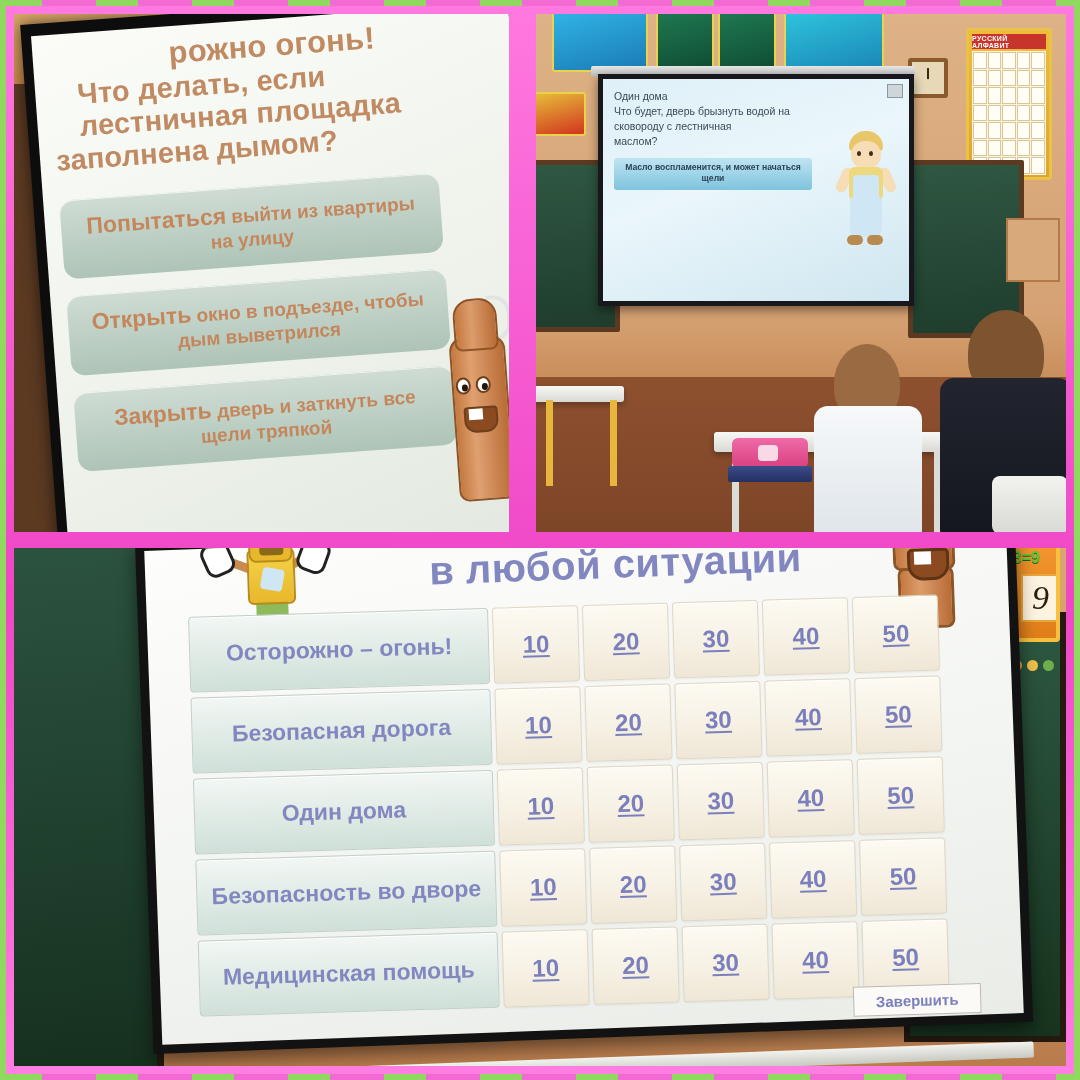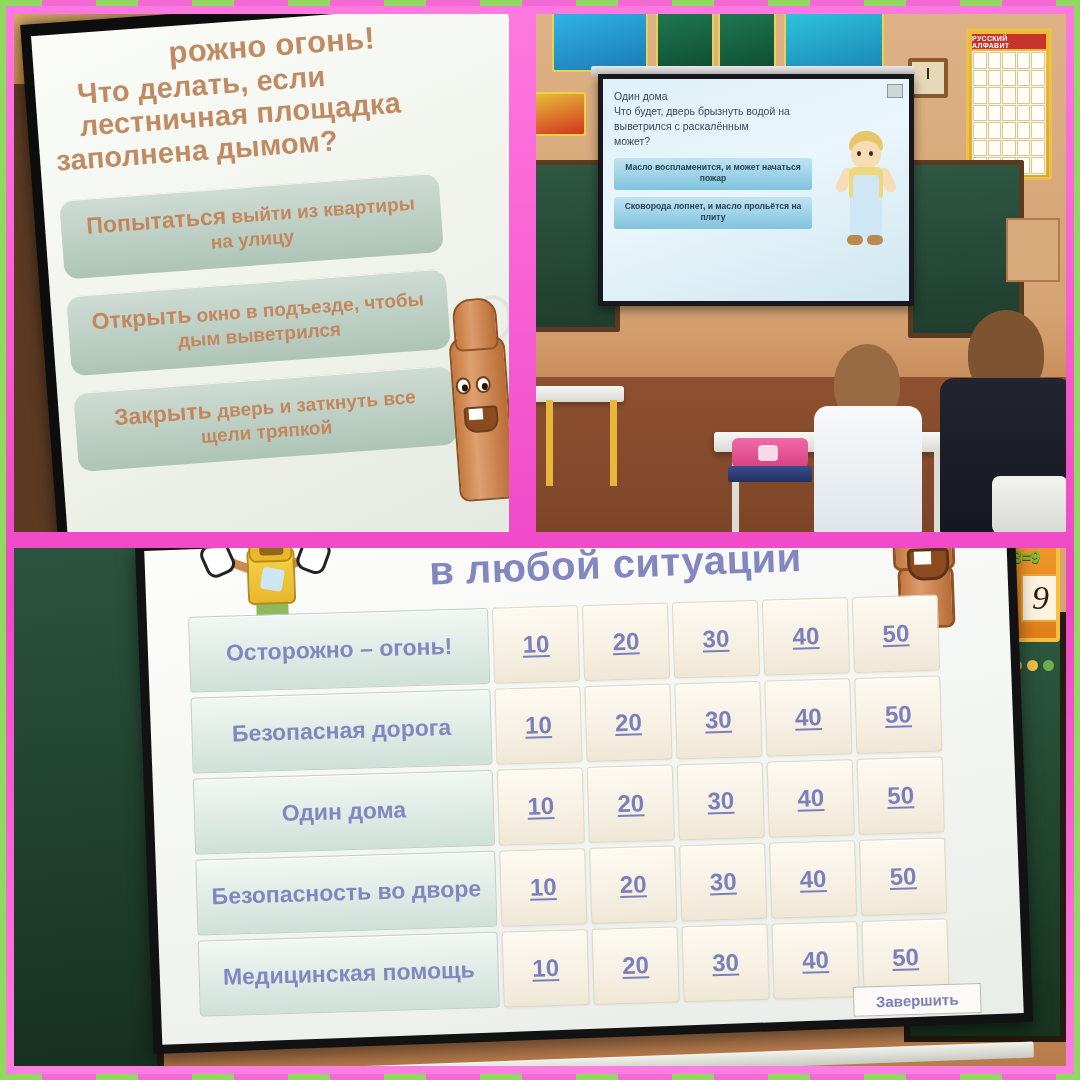--- a/index.html
+++ b/index.html
@@ -452,26 +452,25 @@
 
     <div class="floor"></div>
 
     <div class="proj-housing"></div>
     <div class="proj-frame">
       <div class="proj-screen">
         <div class="proj-badge"></div>
         <div class="proj-title">
           <div>Один дома</div>
           <div>Что будет, дверь брызнуть водой на</div>
-          <div>выветрился с раскалённым</div>
-          <div>может?</div>
+          <div>сковороду с лестничная</div>
+          <div>маслом?</div>
         </div>
         <div class="proj-answers">
-          <div class="proj-ans">Масло воспламенится, и может начаться пожар</div>
-          <div class="proj-ans">Сковорода лопнет, и масло прольётся на плиту</div>
+          <div class="proj-ans">Масло воспламенится, и может начаться щели</div>
         </div>
         <div class="boy">
           <div class="hair"></div>
             <div class="face"></div>
           <div class="eyeL"></div>
             <div class="eyeR"></div>
           <div class="armL"></div>
             <div class="armR"></div>
           <div class="body"></div>
             <div class="bib"></div>

